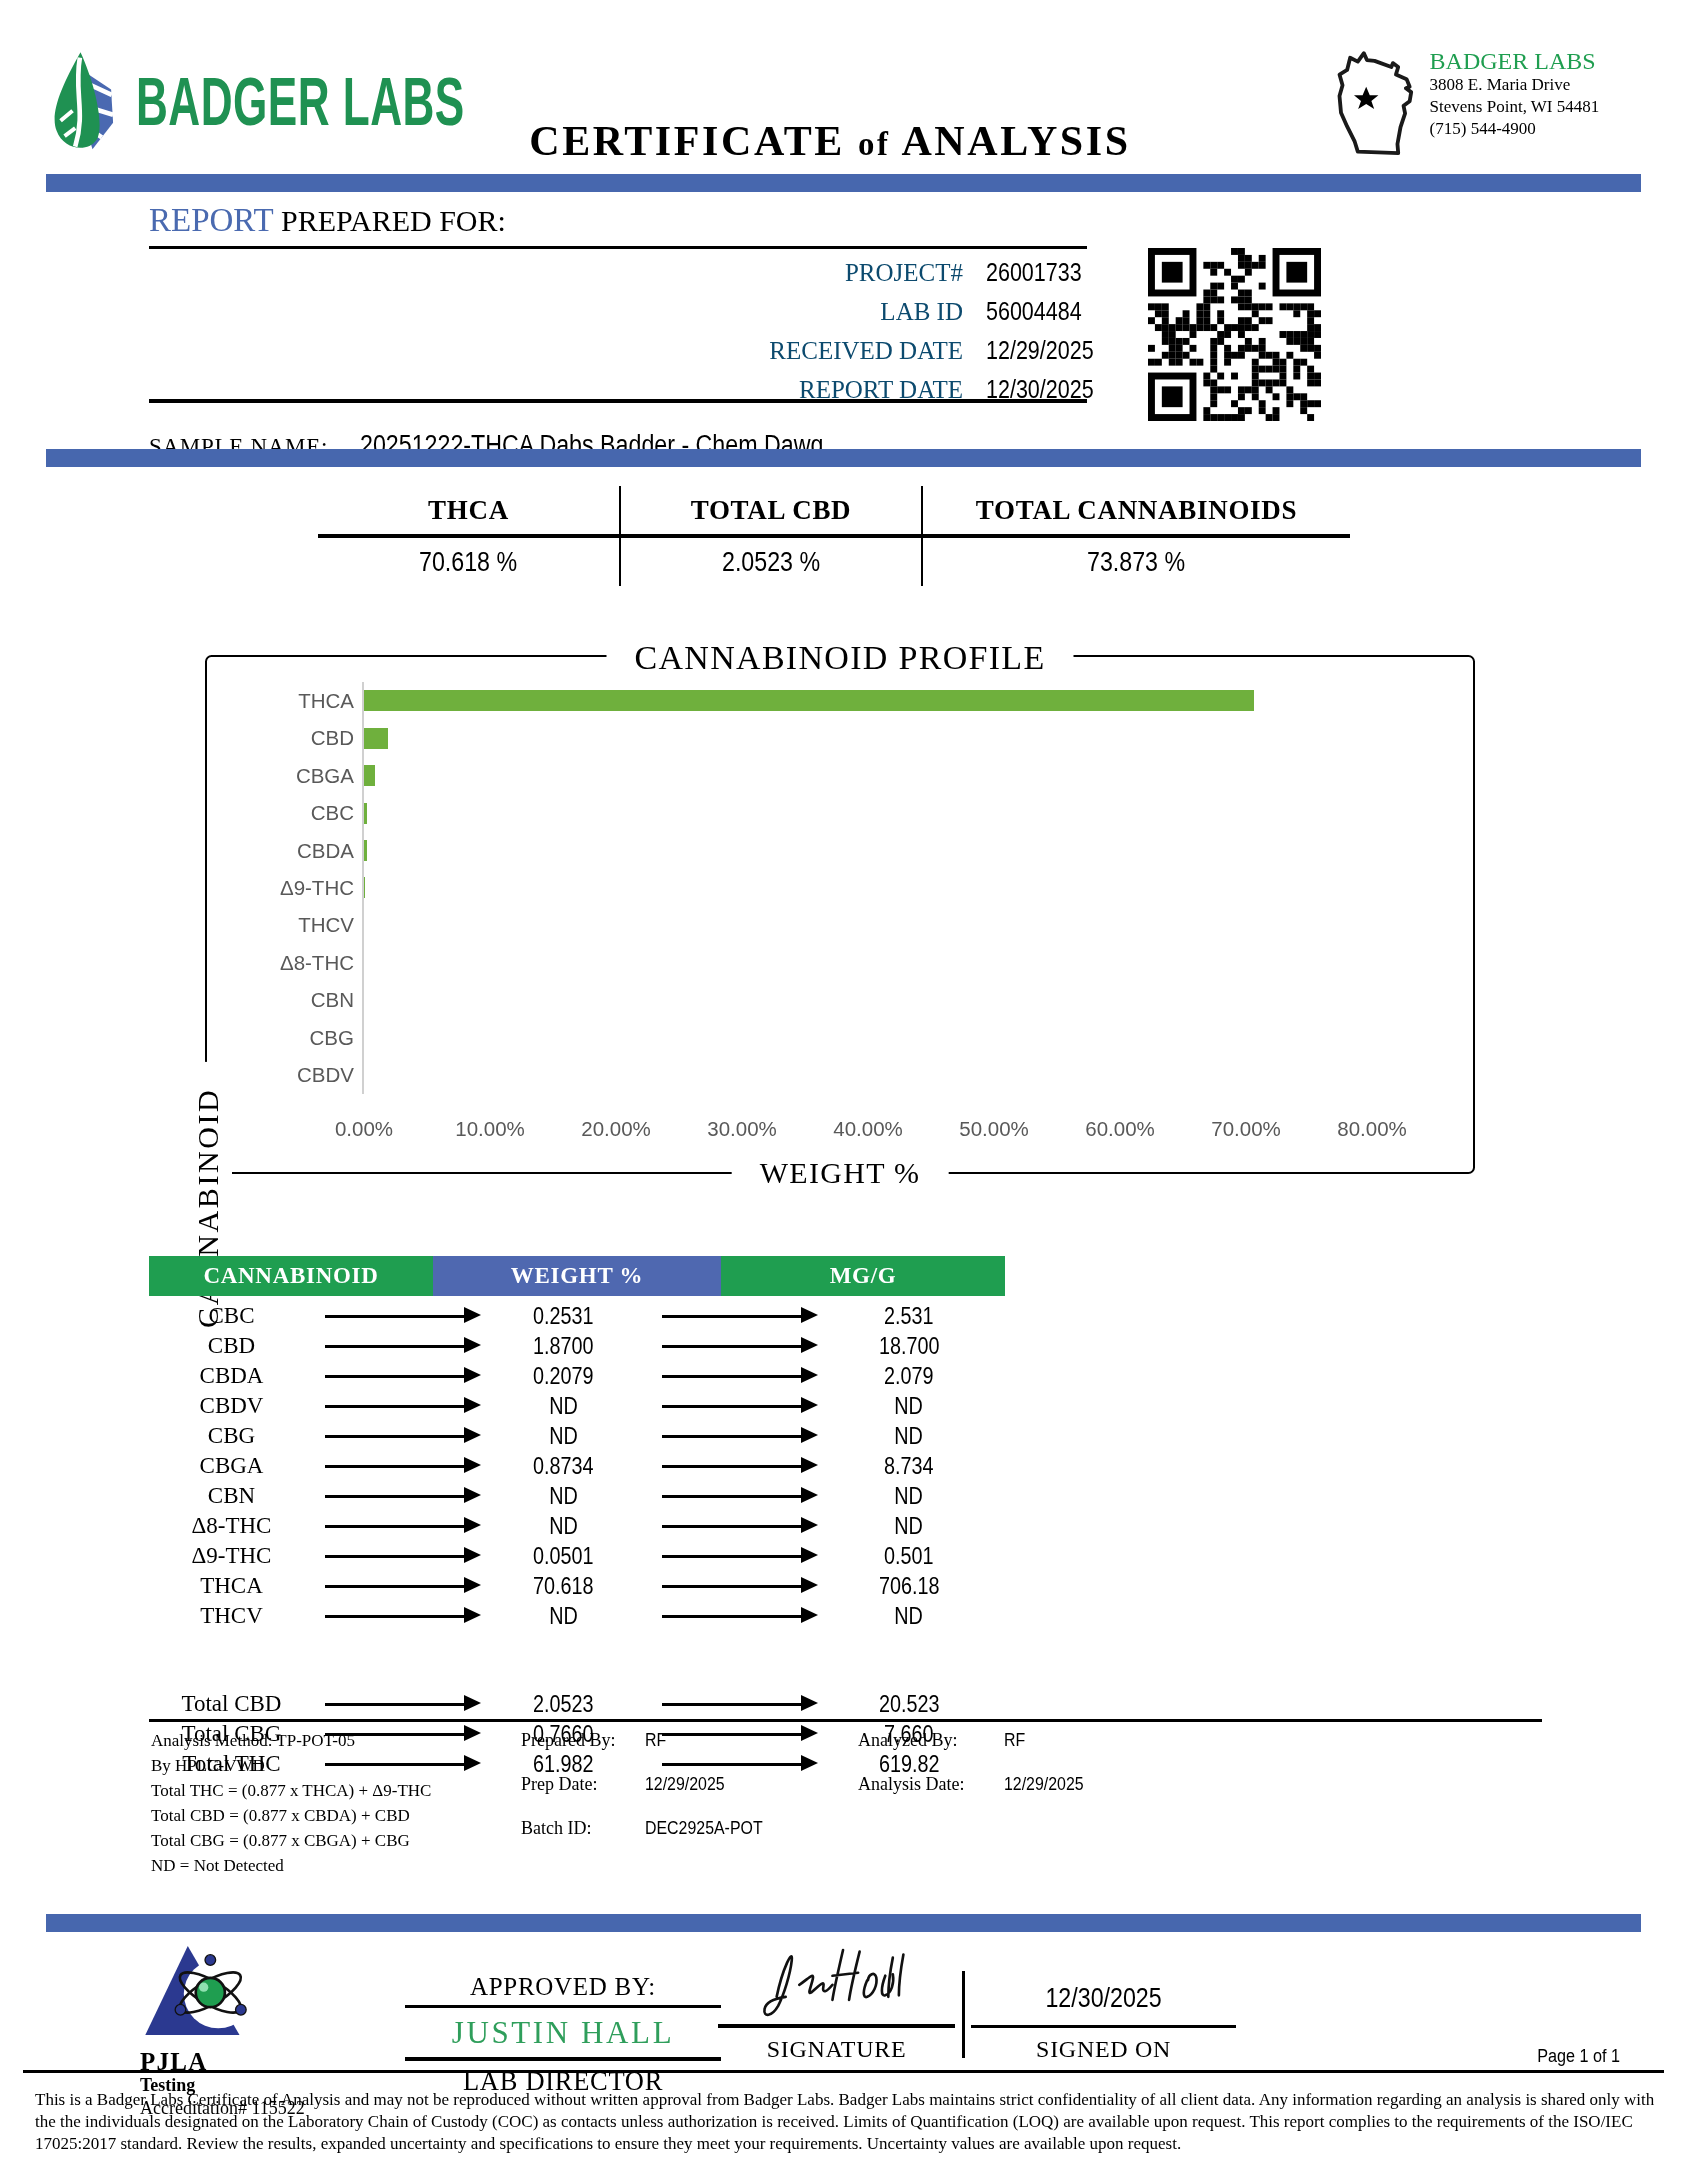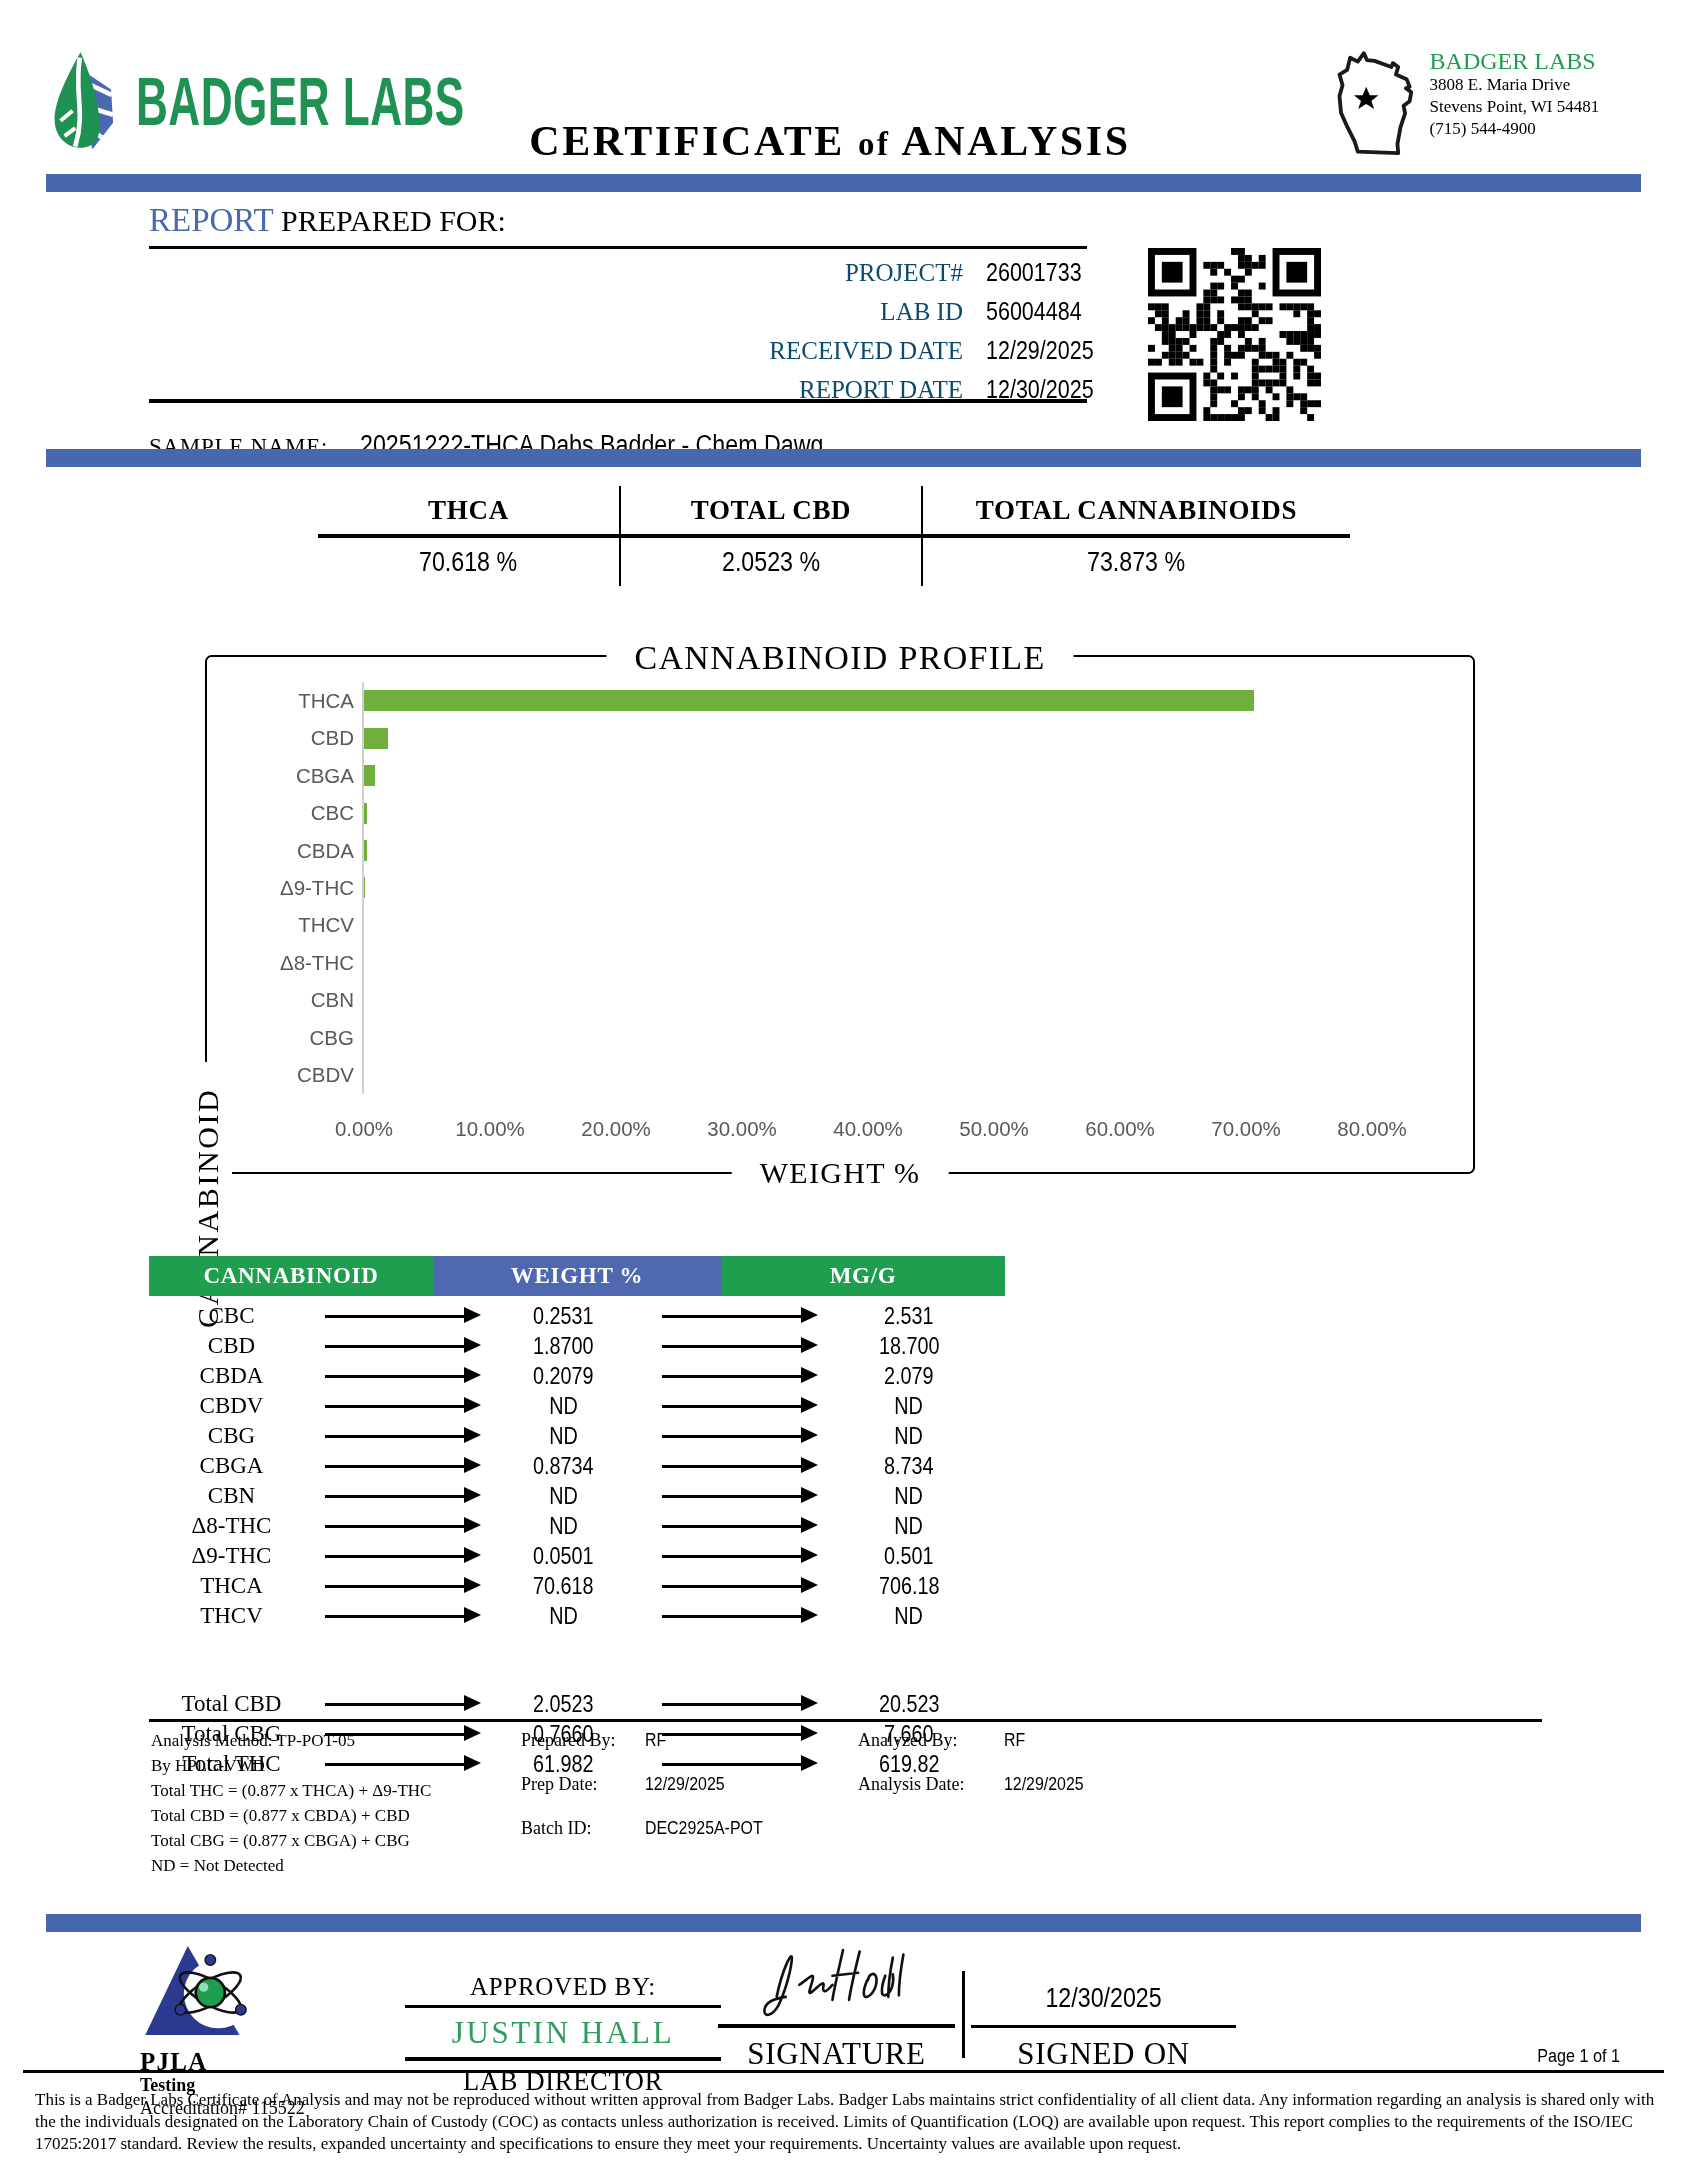--- a/index.html
+++ b/index.html
@@ -111,21 +111,21 @@
   .approved{position:absolute;top:1973px;left:405px;width:316px;text-align:center;}
   .ap-label{font-size:25px;letter-spacing:0.7px;}
   .ap-rule{height:3.3px;background:#000;margin:4px 0 6.6px;}
   .ap-name{font-size:31px;color:#2f9e5b;letter-spacing:2.6px;}
   .ap-rule2{height:3.3px;background:#000;margin:6.6px 0 5.3px;}
   .ap-title{font-size:26.5px;letter-spacing:0.7px;}
   .sig-block{position:absolute;top:1938px;left:711px;display:flex;}
   .sig-col{width:251px;text-align:center;}
   .sig-draw{height:83px;}
   .sig-rule{height:3.3px;background:#000;margin:1.3px 6.6px 8px;}
-  .sig-label{font-size:31px;letter-spacing:0.7px;}
+  .sig-label{font-size:24px;letter-spacing:0.7px;}
   .vdiv{width:2.6px;background:#000;height:87px;margin-top:33px;}
   .date-col{width:278px;text-align:center;padding-top:45px;}
   .date-val{font-size:27px;margin-bottom:10.6px;}
   .page-num{position:absolute;top:2046px;right:67px;font-size:18px;
     font-family:"Liberation Sans",sans-serif;transform:scaleX(0.9);transform-origin:right center;}
   .bottom-rule{position:absolute;top:2070px;left:23px;right:23px;height:3.3px;background:#000;}
   .disclaimer{position:absolute;top:2077px;left:23px;right:20px;font-size:17px;line-height:1.3;margin:12px;}
 </style>
 </head>
 <body>

